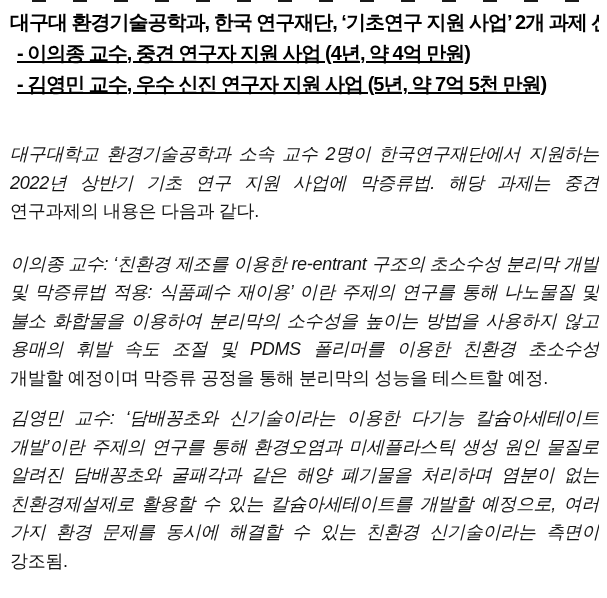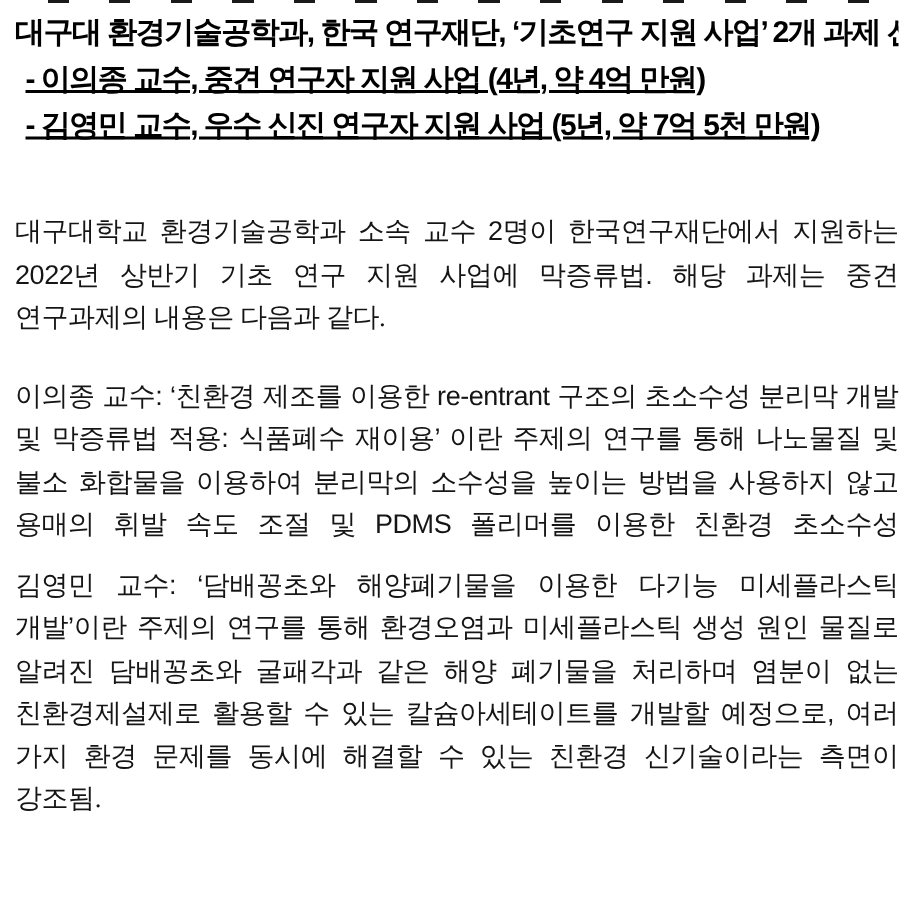--- a/index.html
+++ b/index.html
@@ -52,25 +52,25 @@
     line-height: 28.5px;
     height: 28.5px;
     overflow: hidden;
     letter-spacing: -0.3px;
     word-break: keep-all;
     text-justify: inter-word;
   }
   .para .line.j {
     text-align: justify;
     text-align-last: justify;
+    font-style: italic;
   }
   .para .line.last {
     text-align: center;
     text-align-last: left;
-    font-family: Liberation Serif, serif;
   }
   .p-intro   { margin-top: 40px; }
   .p-lee     { margin-top: 24px; }
   .p-kim     { margin-top: 12px; }
 </style>
 </head>
 <body>
 
 <div class="page">
 
@@ -86,24 +86,25 @@
     <div class="line j">대구대학교 환경기술공학과 소속 교수 2명이 한국연구재단에서 지원하는</div>
     <div class="line j">2022년 상반기 기초 연구 지원 사업에 막증류법. 해당 과제는 중견</div>
     <div class="line last">연구과제의 내용은 다음과 같다.</div>
   </div>
 
   <div class="para p-lee">
     <div class="line j">이의종 교수: ‘친환경 제조를 이용한 re-entrant 구조의 초소수성 분리막 개발</div>
     <div class="line j">및 막증류법 적용: 식품폐수 재이용’ 이란 주제의 연구를 통해 나노물질 및</div>
     <div class="line j">불소 화합물을 이용하여 분리막의 소수성을 높이는 방법을 사용하지 않고</div>
     <div class="line j">용매의 휘발 속도 조절 및 PDMS 폴리머를 이용한 친환경 초소수성 분리막을</div>
+    <div class="line last">개발할 예정이며 막증류 공정을 통해 분리막의 성능을 테스트할 예정.</div>
   </div>
 
   <div class="para p-kim">
-    <div class="line j">김영민 교수: ‘담배꽁초와 해양폐기물을 이용한 다기능 미세플라스틱</div>
+    <div class="line j">김영민 교수: ‘담배꽁초와 신기술이라는 이용한 다기능 칼슘아세테이트</div>
     <div class="line j">개발’이란 주제의 연구를 통해 환경오염과 미세플라스틱 생성 원인 물질로</div>
     <div class="line j">알려진 담배꽁초와 굴패각과 같은 해양 폐기물을 처리하며 염분이 없는</div>
     <div class="line j">친환경제설제로 활용할 수 있는 칼슘아세테이트를 개발할 예정으로, 여러</div>
     <div class="line j">가지 환경 문제를 동시에 해결할 수 있는 친환경 신기술이라는 측면이</div>
     <div class="line last">강조됨.</div>
   </div>
 
 </div>
 
 </body></html>

